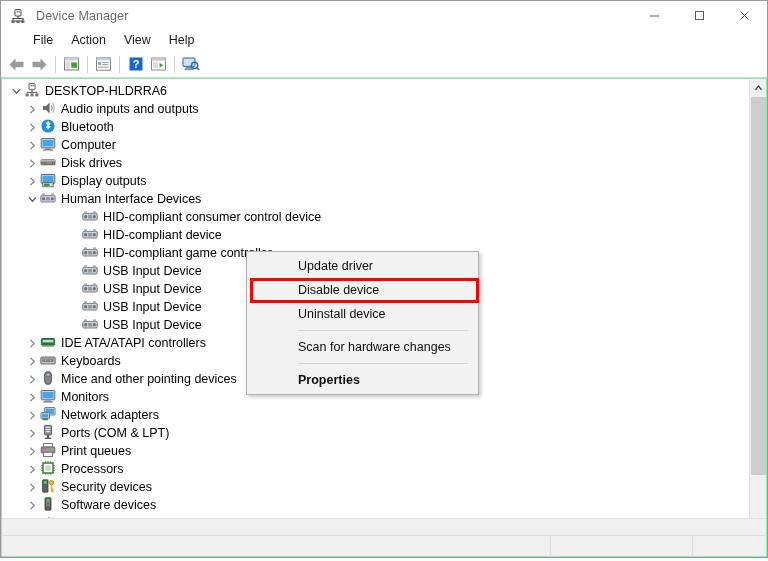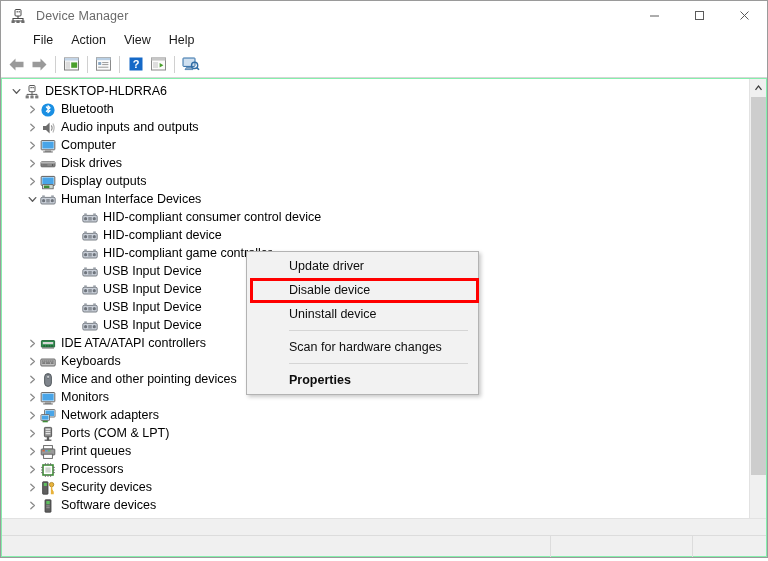--- a/index.html
+++ b/index.html
@@ -115,21 +115,21 @@
     background: #ffffff;
   }
   .tree {
     position: absolute;
     left: 0; top: 3px;
     width: 745px;
   }
   .row {
     height: 18px;
     display: flex;
-    align-items: flex-end;
+    align-items: flex-start;
     white-space: nowrap;
   }
   .chev {
     width: 16px;
     height: 18px;
     display: flex;
     align-items: center;
     justify-content: center;
     flex: none;
     color: #6d6d6d;
@@ -217,21 +217,21 @@
 
   
   .ctxmenu {
     position: absolute;
     left: 245px;
     top: 250px;
     width: 233px;
     background: #f2f2f2;
     border: 1px solid #b3b3b3;
     box-sizing: border-box;
-    padding: 2px 0 2px 4px;
+    padding: 2px 0 2px 13px;
     box-shadow: 2px 2px 4px rgba(0,0,0,.22);
   }
   .ctx-item {
     height: 24px;
     display: flex;
     align-items: center;
     padding-left: 38px;
     font-size: 12.5px;
     color: #0d0d0d;
     box-sizing: border-box;
@@ -375,37 +375,37 @@
             </svg></div>
           <div class="label">DESKTOP-HLDRRA6</div>
         </div>
         <div class="row d1">
           <div class="chev">
             <svg width="9" height="9" viewBox="0 0 9 9">
               <path d="M2.8 1.2 L6.4 4.5 L2.8 7.8" stroke="#8a8a8a" stroke-width="1.3" fill="none" stroke-linecap="round" stroke-linejoin="round"></path>
             </svg>
           </div>
           <div class="ticon"><svg width="16" height="16" viewBox="0 0 16 16">
-              <circle cx="8" cy="8" r="6.6" fill="#1a8fe3"></circle>
-              <path d="M6.4 5 L10 8.6 L8 10.6 L8 3.8 L10 5.8 L6.4 9.4" stroke="#ffffff" stroke-width="1.25" fill="none" stroke-linejoin="round" stroke-linecap="round"></path>
-            </svg></div>
-          <div class="label">Bluetooth</div>
-        </div>
-        <div class="row d1">
-          <div class="chev">
-            <svg width="9" height="9" viewBox="0 0 9 9">
-              <path d="M2.8 1.2 L6.4 4.5 L2.8 7.8" stroke="#8a8a8a" stroke-width="1.3" fill="none" stroke-linecap="round" stroke-linejoin="round"></path>
-            </svg>
-          </div>
-          <div class="ticon"><svg width="16" height="16" viewBox="0 0 16 16">
               <path d="M3 6 L6 6 L9.6 2.6 L9.6 13.4 L6 10 L3 10 Z" fill="#6d6d6d"></path>
               <path d="M11.3 5.4 Q13 8 11.3 10.6" stroke="#8f8f8f" stroke-width="1.1" fill="none"></path>
               <path d="M12.9 3.6 Q15.3 8 12.9 12.4" stroke="#b0b0b0" stroke-width="1.1" fill="none"></path>
             </svg></div>
           <div class="label">Audio inputs and outputs</div>
+        </div>
+        <div class="row d1">
+          <div class="chev">
+            <svg width="9" height="9" viewBox="0 0 9 9">
+              <path d="M2.8 1.2 L6.4 4.5 L2.8 7.8" stroke="#8a8a8a" stroke-width="1.3" fill="none" stroke-linecap="round" stroke-linejoin="round"></path>
+            </svg>
+          </div>
+          <div class="ticon"><svg width="16" height="16" viewBox="0 0 16 16">
+              <circle cx="8" cy="8" r="6.6" fill="#1a8fe3"></circle>
+              <path d="M6.4 5 L10 8.6 L8 10.6 L8 3.8 L10 5.8 L6.4 9.4" stroke="#ffffff" stroke-width="1.25" fill="none" stroke-linejoin="round" stroke-linecap="round"></path>
+            </svg></div>
+          <div class="label">Bluetooth</div>
         </div>
         <div class="row d1">
           <div class="chev">
             <svg width="9" height="9" viewBox="0 0 9 9">
               <path d="M2.8 1.2 L6.4 4.5 L2.8 7.8" stroke="#8a8a8a" stroke-width="1.3" fill="none" stroke-linecap="round" stroke-linejoin="round"></path>
             </svg>
           </div>
           <div class="ticon"><svg width="16" height="16" viewBox="0 0 16 16">
               <rect x="1.2" y="2.6" width="13.6" height="9.2" rx="0.6" fill="#ffffff" stroke="#5f5f5f" stroke-width="1"></rect>
               <rect x="2.3" y="3.6" width="11.4" height="7" fill="#49a5e8"></rect>

